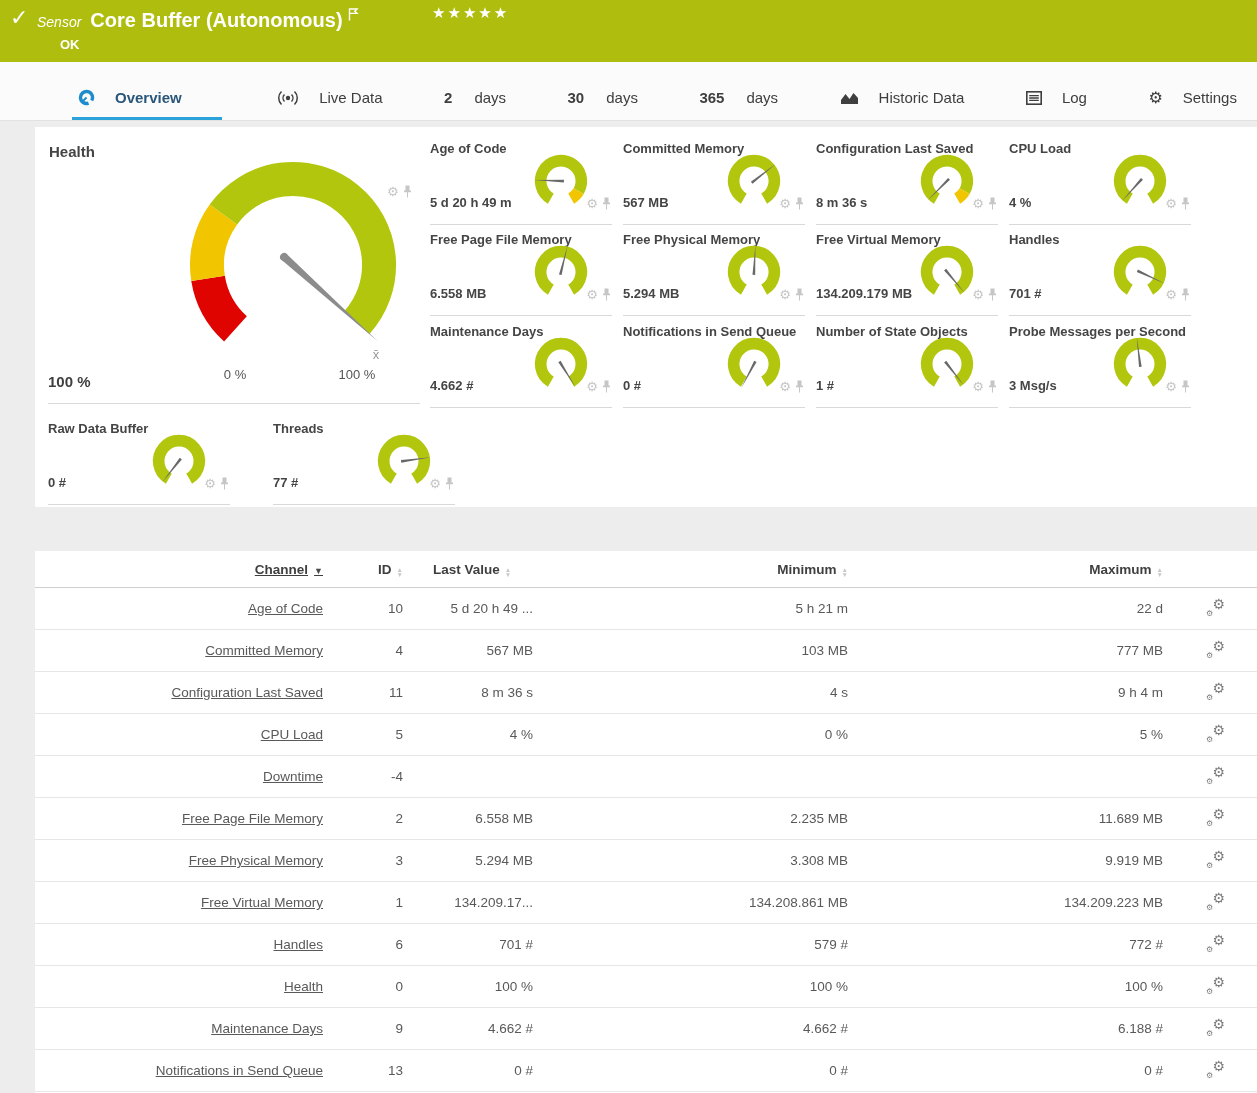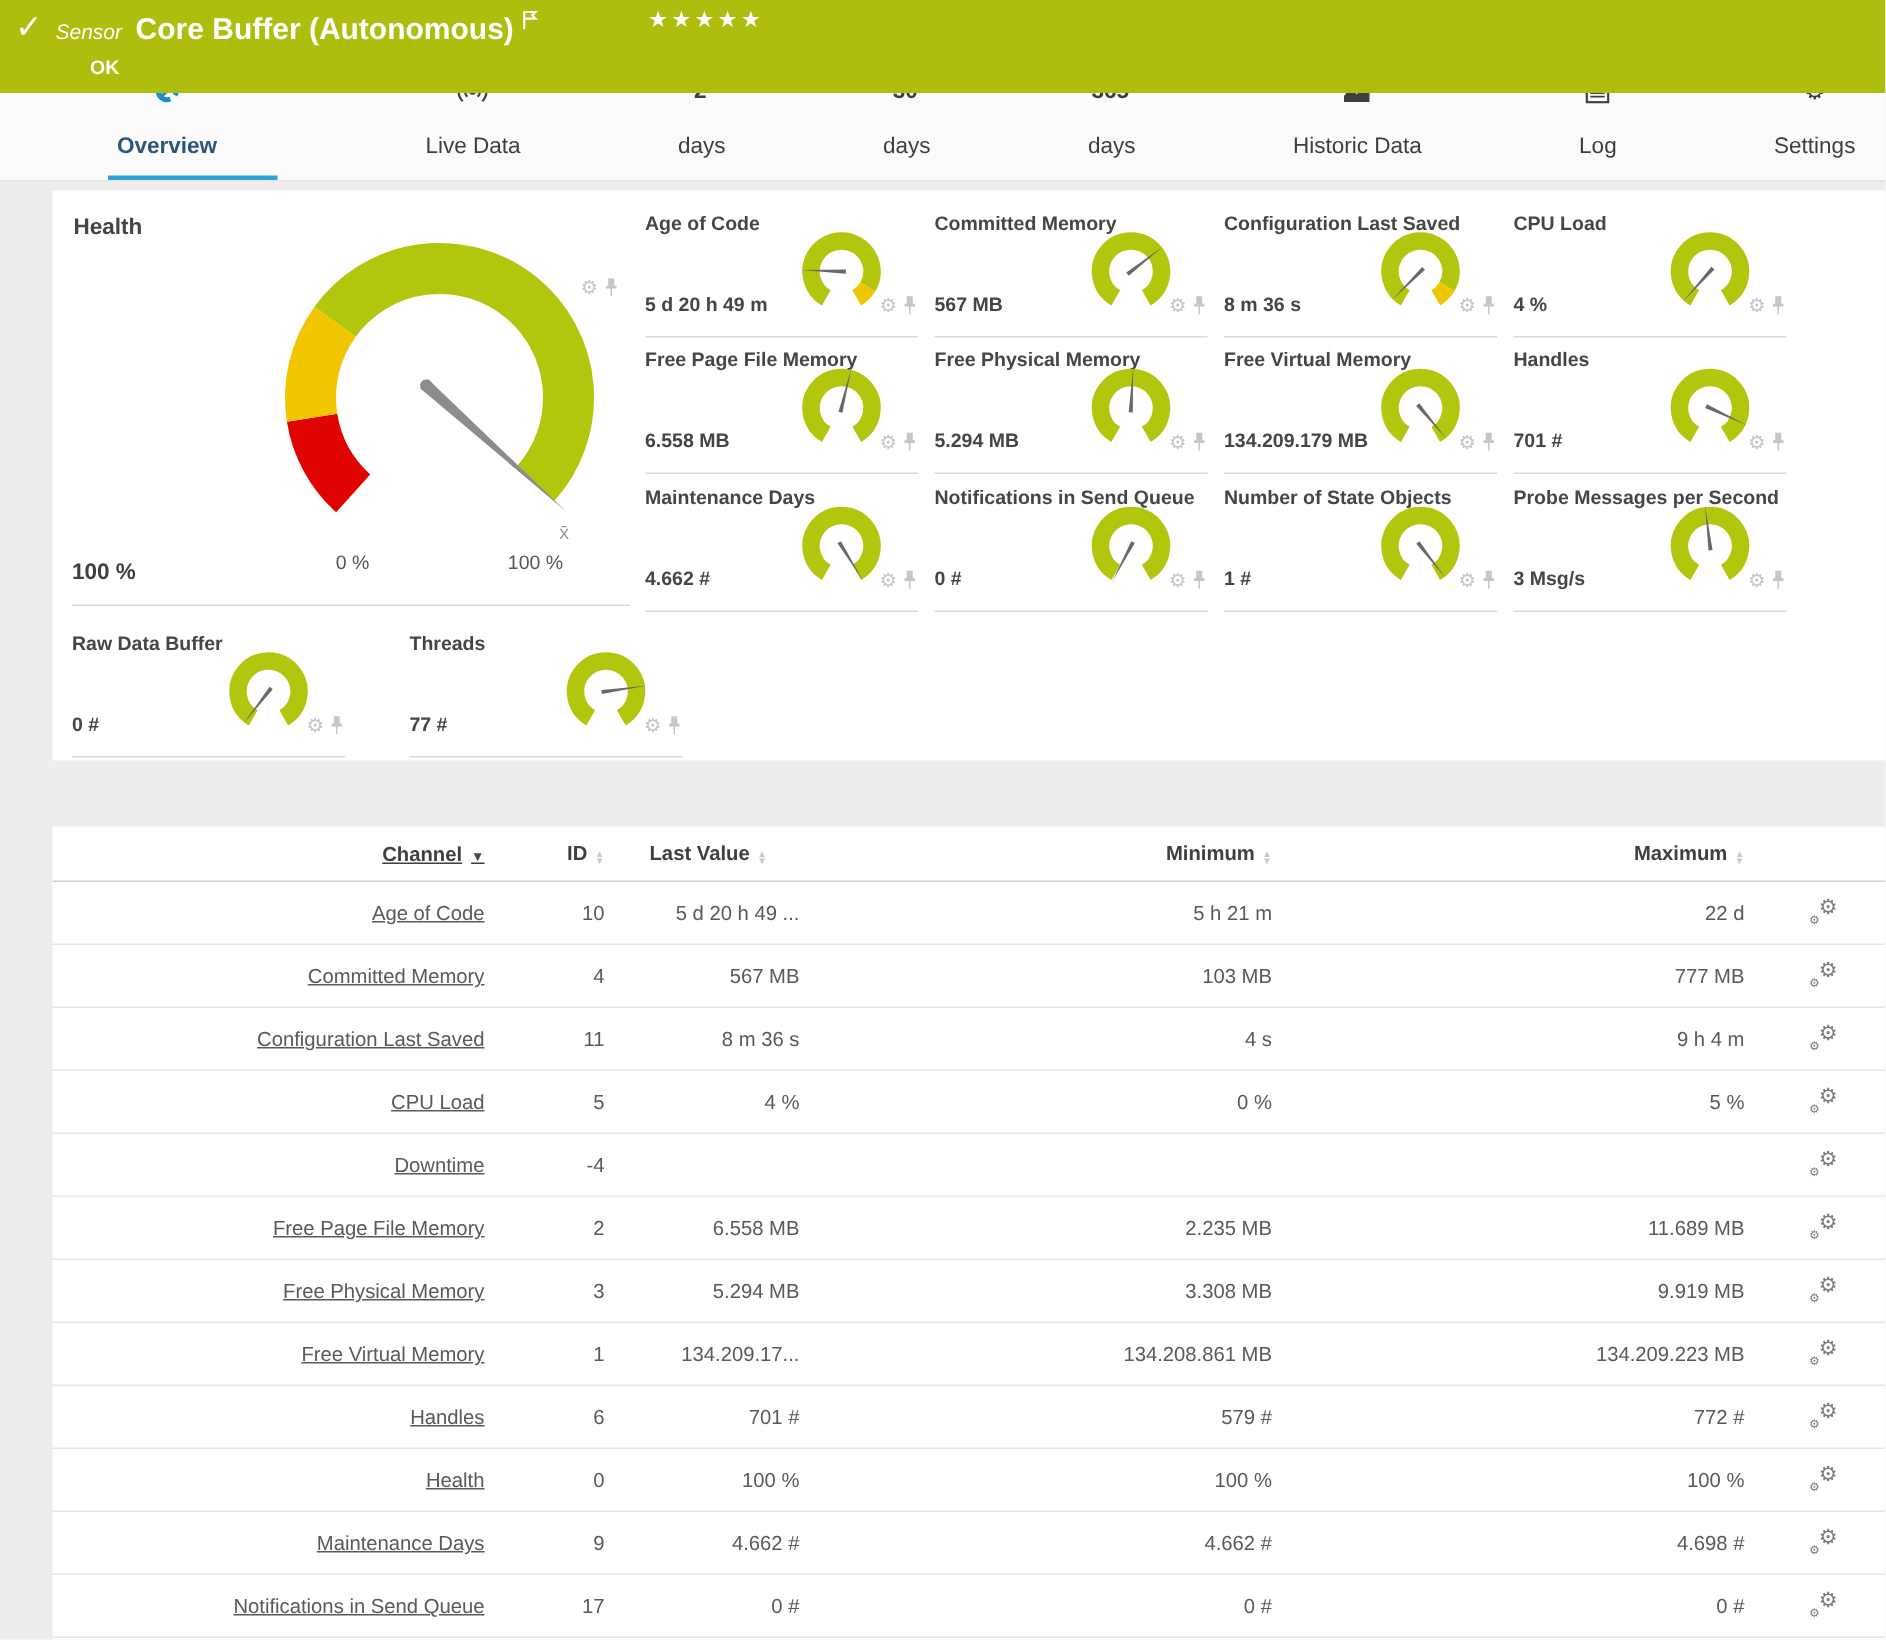--- a/index.html
+++ b/index.html
@@ -20,21 +20,21 @@
   .ok { position:absolute; left:60px; top:37px; font-size:13px; font-weight:bold; }
   
   .tabs {
     height:59px; background:#fbfbfb; border-bottom:1px solid #e2e2e2;
     display:flex; align-items:flex-end; justify-content:space-between;
     padding:0 14px 0 72px; box-sizing:border-box;
   }
   .tab {
     display:flex; align-items:center; gap:20px;
     padding:0 6px 11px 6px; font-size:15px; color:#3e3e3e;
-    border-bottom:3px solid transparent; cursor:pointer; white-space:nowrap;flex-direction:column;
+    border-bottom:3px solid transparent; cursor:pointer; white-space:nowrap;
   }
   .tab.active { color:#29567a; font-weight:bold; border-bottom-color:#2ba3da; padding-right:40px; }
   .tab .num { font-weight:bold; margin-right:2px; }
   .tab svg { display:block; }
   .gear-glyph { font-size:16px; color:#3c3c3c; line-height:14px; }
   
   .card { background:#fff; width:1222px; margin-left:35px; position:relative; }
   .card1 { margin-top:6px; height:380px; }
   .card2 { margin-top:12px; height:600px; }
   
@@ -562,31 +562,31 @@
           <span class="g1">⚙</span>
           <span class="g2">⚙</span>
         </span>
       </div>
   </div>
   <div class="trow">
     <div class="c-ch chname">Maintenance Days</div>
     <div class="c-id">9</div>
     <div class="c-last">4.662 #</div>
     <div class="c-min">4.662 #</div>
-    <div class="c-max">4.698 #</div>
+    <div class="c-max">6.188 #</div>
     <div class="c-gear">
         <span class="gear2">
           <span class="g1">⚙</span>
           <span class="g2">⚙</span>
         </span>
       </div>
   </div>
   <div class="trow">
     <div class="c-ch chname">Notifications in Send Queue</div>
-    <div class="c-id">17</div>
+    <div class="c-id">13</div>
     <div class="c-last">0 #</div>
     <div class="c-min">0 #</div>
     <div class="c-max">0 #</div>
     <div class="c-gear">
         <span class="gear2">
           <span class="g1">⚙</span>
           <span class="g2">⚙</span>
         </span>
       </div>
   </div>

